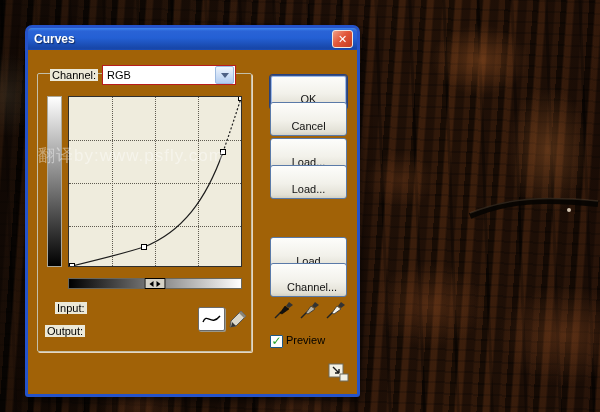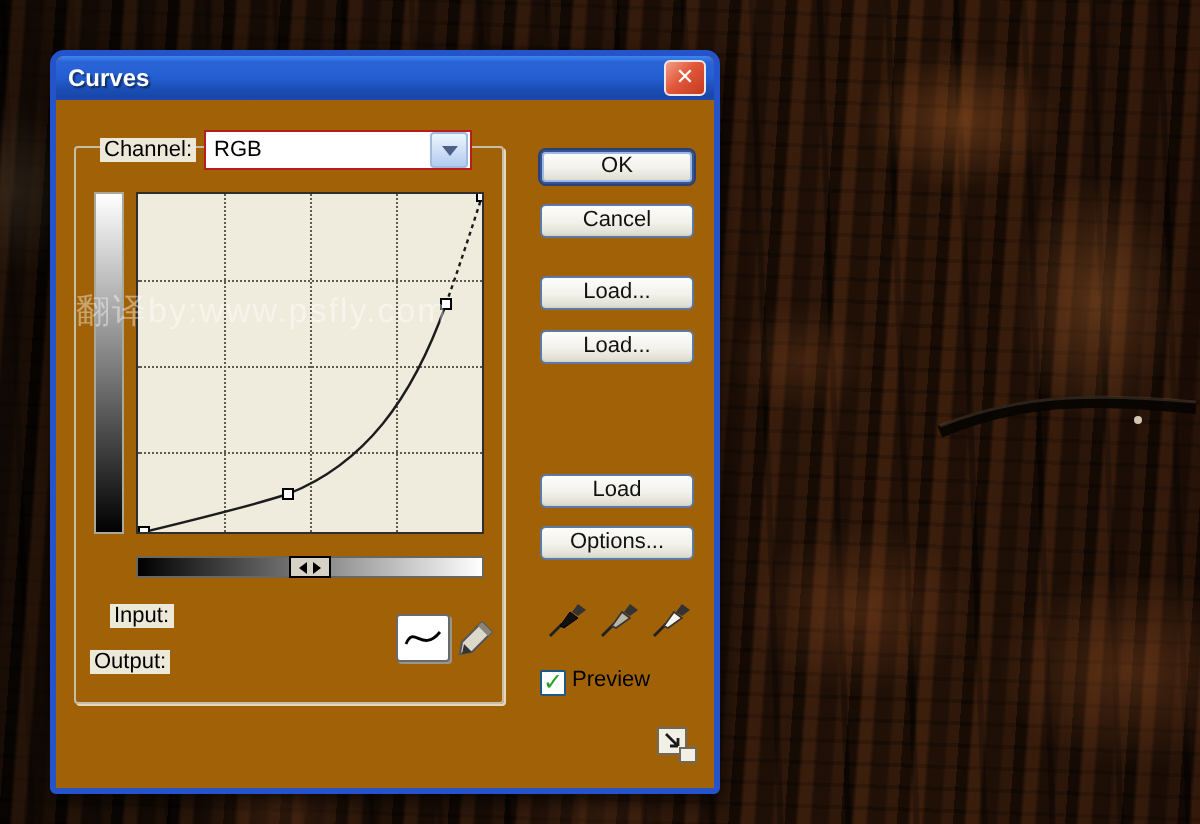--- a/index.html
+++ b/index.html
@@ -78,21 +78,21 @@
   .gtoggle{
     position:absolute;left:50%;top:-1px;transform:translateX(-50%);width:21px;height:11px;box-sizing:border-box;
     border:1px solid #000;background:#d6d2c6;display:flex;align-items:center;justify-content:center;gap:3px;cursor:pointer;
   }
   .tl{width:0;height:0;border-top:3px solid transparent;border-bottom:3px solid transparent;border-right:4px solid #000;}
   .tr{width:0;height:0;border-top:3px solid transparent;border-bottom:3px solid transparent;border-left:4px solid #000;}
   .xpbtn{
     position:absolute;left:242px;width:77px;height:17px;box-sizing:border-box;
     border:1px solid #5a7aa8;border-radius:3px;font-size:11px;color:#111;text-align:center;
     background:linear-gradient(to bottom,#fdfdfb,#f2f1ea 55%,#e2e0d5 90%,#d3d1c4);
-    line-height:15px;cursor:pointer;font-family:inherit;padding:0;
+    line-height:15px;cursor:pointer;font-family:inherit;padding:16px;
   }
   .xpbtn.default{border-color:#36538f;box-shadow:inset 0 0 0 1px #9db9e8,0 0 0 1px #27407c;}
   .xpbtn.disabled{color:#a19f90;border-color:#c4c0ae;background:#F1F0E7;box-shadow:none;cursor:default;}
   .toolbtn{
     position:absolute;left:170px;top:279px;width:27px;height:24px;box-sizing:border-box;
     background:#fff;border:1px solid #6a6a6a;border-radius:2px;box-shadow:1px 1px 0 #9a9788;cursor:pointer;
     display:flex;align-items:center;justify-content:center;
   }
   .pencil{position:absolute;left:199px;top:281px;width:22px;height:21px;cursor:pointer;}
   .dropper{position:absolute;top:272px;width:22px;height:21px;cursor:pointer;}
@@ -173,21 +173,21 @@
     <path d="M14,2 l5,5 -10,10 -6,1 1,-6 z" fill="#dcd8ca" stroke="#555" stroke-width="1"></path>
     <path d="M4,18 l1,-5 4,4 z" fill="#333"></path>
     <path d="M14,2 l5,5 -2,2 -5,-5 z" fill="#8a8578"></path>
   </svg>
 
   <button class="xpbtn default" style="top:47px;">OK</button>
   <button class="xpbtn" style="top:110px;">Load...</button>
   <button class="xpbtn" style="top:74px;">Cancel</button>
   <button class="xpbtn" style="top:137px;">Load...</button>
   <button class="xpbtn" style="top:209px;">Load</button>
-  <button class="xpbtn" style="top:235px;">Options...</button>
+  <button class="xpbtn" style="top:235px;">Channel...</button>
 
   <svg class="dropper" style="left:244px;" viewBox="0 0 22 21">
     <path d="M3,18 L9,12" stroke="#222" stroke-width="1.5"></path>
     <path d="M8,13 l5,-7 4,3 -7,5 z" fill="#111" stroke="#000" stroke-width="0.5"></path>
     <path d="M14,6 l3,-4 4,3 -4,3 z" fill="#333"></path>
   </svg>
   <svg class="dropper" style="left:270px;" viewBox="0 0 22 21">
     <path d="M3,18 L9,12" stroke="#222" stroke-width="1.5"></path>
     <path d="M8,13 l5,-7 4,3 -7,5 z" fill="#b9b5a7" stroke="#333" stroke-width="0.8"></path>
     <path d="M14,6 l3,-4 4,3 -4,3 z" fill="#333"></path>

